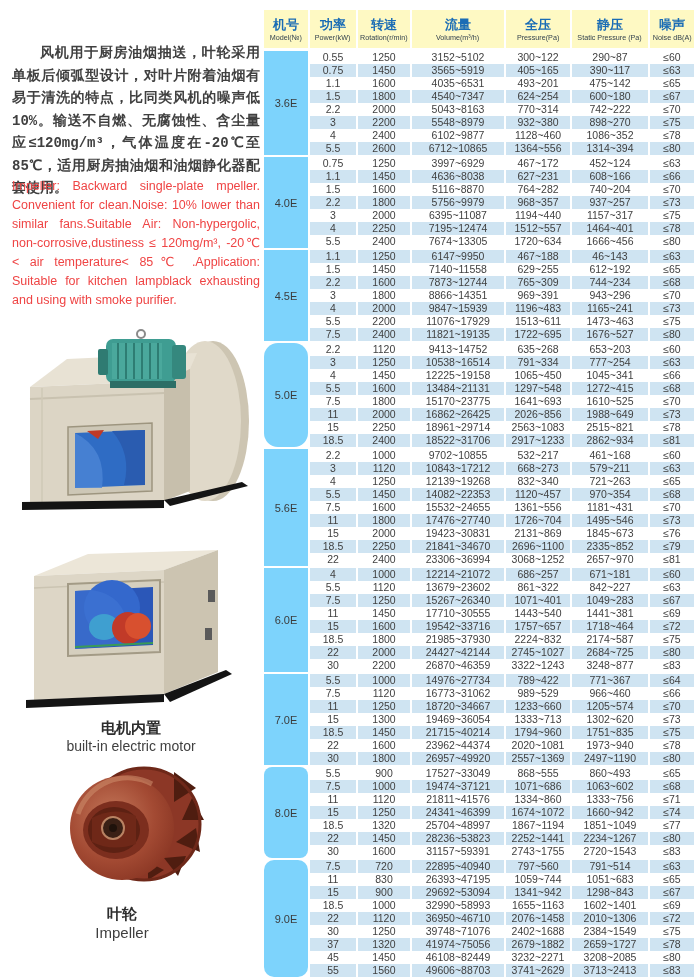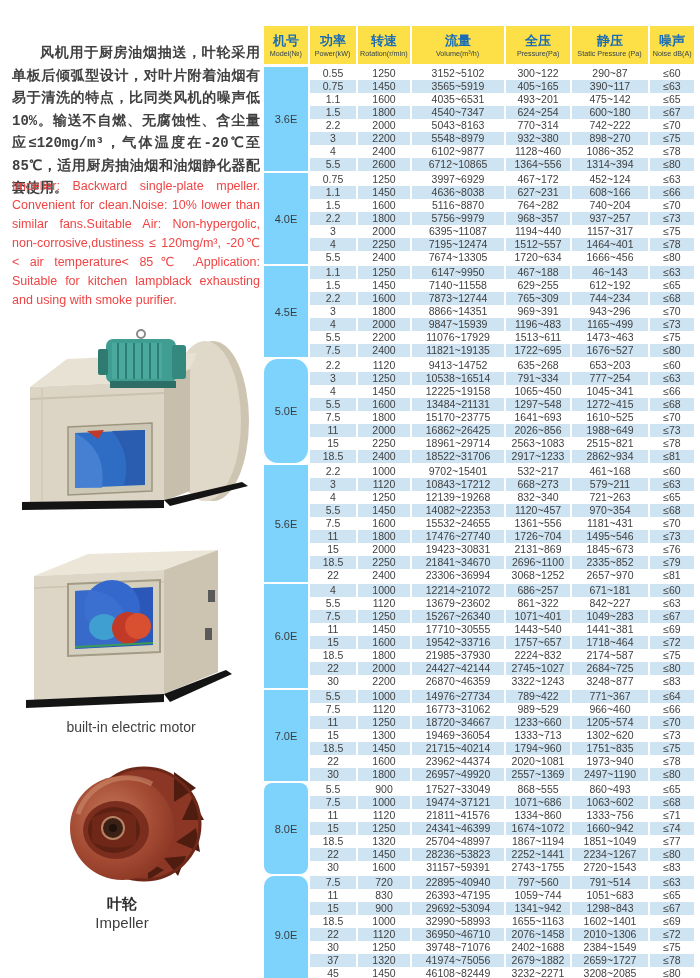--- a/index.html
+++ b/index.html
@@ -19,34 +19,34 @@
     position:absolute; left:12px; top:164px; width:248px;
     font-size:12.5px; color:#ef4444; line-height:19px; text-align:justify;
   }
   .fig1 { position:absolute; left:12px; top:289px; }
   .fig2 { position:absolute; left:12px; top:512px; }
   .fig3 { position:absolute; left:56px; top:758px; }
   .cap1 { position:absolute; left:0; top:718px; width:262px; text-align:center; }
   .cap1 .cn { font-size:15px; font-weight:bold; color:#2d2d2d; line-height:19px; }
   .cap1 .en { font-size:14px; color:#404040; line-height:18px; }
   .cap2 { position:absolute; left:0; top:894px; width:244px; text-align:center; }
-  .cap2 .cn { font-size:15px; font-weight:bold; color:#2d2d2d; line-height:19px; }
+  .cap2 .cn { font-size:15px; font-weight:bold; color:#2d2d2d; line-height:19px;margin-top:10px; }
   .cap2 .en { font-size:15px; color:#3e3e3e; line-height:19px; }
 
   
   .spec-table { position:absolute; left:264px; top:10px; width:430px; }
   .thead, .group {
     display:grid;
     grid-template-columns:44px 46px 52px 92px 64px 76px 44px;
     column-gap:2px;
   }
   .thead { margin-bottom:3px; }
   .th {
-    background:#fde047; height:38px;
-    display:flex; flex-direction:column; align-items:center; justify-content:center;margin-top:16px;
+    background:#fef9c3; height:38px;
+    display:flex; flex-direction:column; align-items:center; justify-content:center;
   }
   .th .cn { color:#1a6cb5; font-weight:bold; font-size:13px; line-height:16px; white-space:nowrap; }
   .th .en { color:#33424e; font-size:7.5px; line-height:9px; white-space:nowrap; transform:scaleX(.96); }
   .group { grid-auto-rows:13px; margin-top:2px; }
   .model-cell {
     grid-column:1; background:#7dd3fc;
     display:flex; align-items:center; justify-content:center;
     font-size:11px; color:#3b3b3b;
   }
   .cell {
@@ -114,20 +114,21 @@
   <line x1="63" y1="135" x2="141" y2="131" stroke="#3a9a58" stroke-width="2"></line>
 
   <rect x="196" y="78" width="7" height="12" fill="#5a5a5a"></rect>
   <rect x="193" y="116" width="7" height="12" fill="#5a5a5a"></rect>
 
   <polygon points="14,188 152,182 152,190 14,196" fill="#141414"></polygon>
   <polygon points="152,182 214,158 220,162 158,190" fill="#141414"></polygon>
 </svg>
 
 <div class="cap1">
+  <div class="cn">电机内置</div>
   <div class="en">built-in electric motor</div>
 </div>
 
 <svg class="fig3" width="150" height="138" viewBox="0 0 150 138">
   <defs>
     <radialGradient id="shroud" cx="40%" cy="40%" r="75%">
       <stop offset="0%" stop-color="#c4785a"></stop>
       <stop offset="55%" stop-color="#a34a33"></stop>
       <stop offset="100%" stop-color="#82301f"></stop>
     </radialGradient>
@@ -312,21 +313,21 @@
         <div class="cell">3</div>
         <div class="cell">1800</div>
         <div class="cell">8866~14351</div>
         <div class="cell">969~391</div>
         <div class="cell">943~296</div>
         <div class="cell">≤70</div>
         <div class="cell shaded">4</div>
         <div class="cell shaded">2000</div>
         <div class="cell shaded">9847~15939</div>
         <div class="cell shaded">1196~483</div>
-        <div class="cell shaded">1165~499</div>
+        <div class="cell shaded">1165~241</div>
         <div class="cell shaded">≤73</div>
         <div class="cell">5.5</div>
         <div class="cell">2200</div>
         <div class="cell">11076~17929</div>
         <div class="cell">1513~611</div>
         <div class="cell">1473~463</div>
         <div class="cell">≤75</div>
         <div class="cell shaded">7.5</div>
         <div class="cell shaded">2400</div>
         <div class="cell shaded">11821~19135</div>
@@ -382,21 +383,21 @@
         <div class="cell shaded">2400</div>
         <div class="cell shaded">18522~31706</div>
         <div class="cell shaded">2917~1233</div>
         <div class="cell shaded">2862~934</div>
         <div class="cell shaded">≤81</div>
       </div>
       <div class="group">
         <div class="model-cell" style="grid-row: 1 / span 9;">5.6E</div>
         <div class="cell">2.2</div>
         <div class="cell">1000</div>
-        <div class="cell">9702~15401</div>
+        <div class="cell">9702~10855</div>
         <div class="cell">532~217</div>
         <div class="cell">461~168</div>
         <div class="cell">≤60</div>
         <div class="cell shaded">3</div>
         <div class="cell shaded">1120</div>
         <div class="cell shaded">10843~17212</div>
         <div class="cell shaded">668~273</div>
         <div class="cell shaded">579~211</div>
         <div class="cell shaded">≤63</div>
         <div class="cell">4</div>

